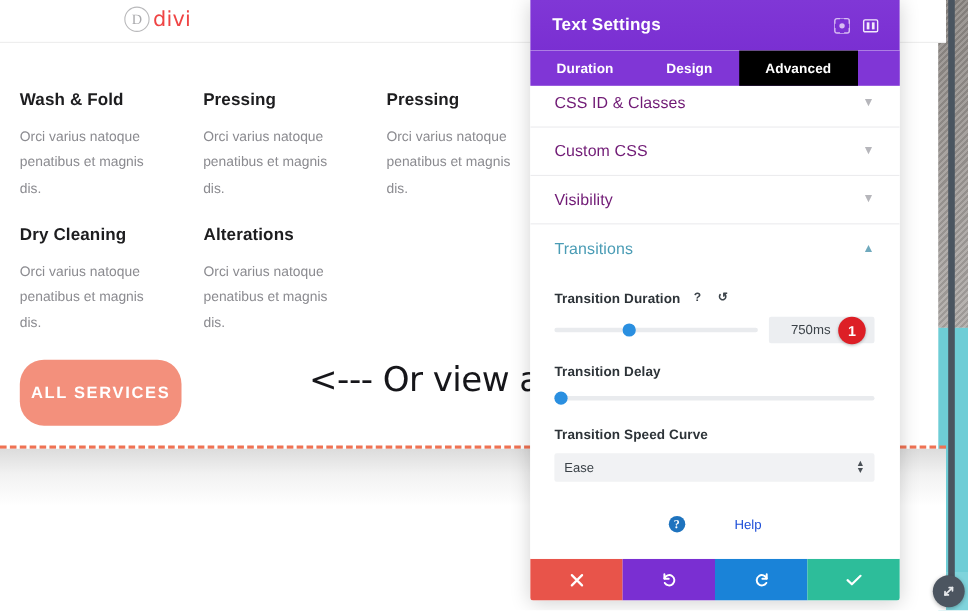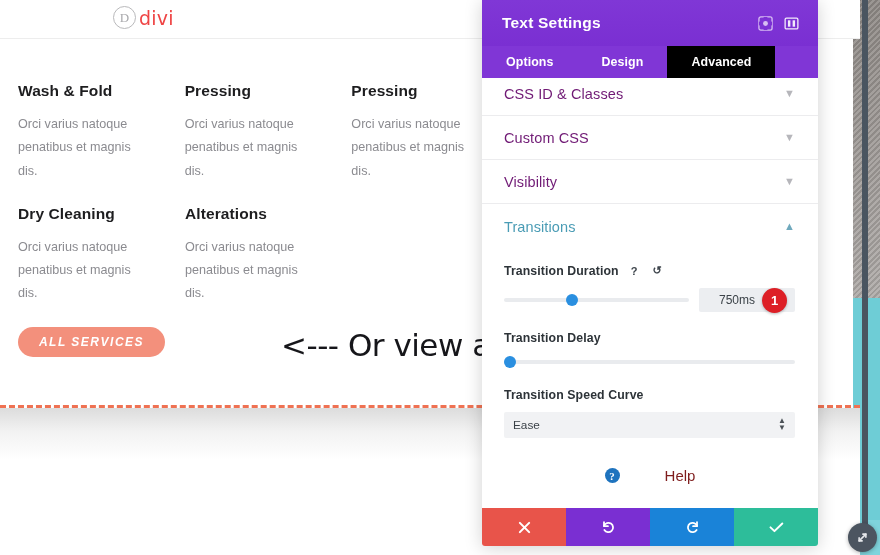--- a/index.html
+++ b/index.html
@@ -99,32 +99,31 @@
     line-height: 1.85;
     color: #8b8b90;
     width: 118px;
   }
   .svc-row.second { margin-top: 22px; }
 
   
   .cta {
     position: absolute;
     left: 18px; top: 327px;
-    width: 147px; height: 30px;
+    width: 147px; height: 60px;
     border-radius: 22px;
     background: #f3907c;
     color: #ffffff;
-    font-size: 12px;
+    font-size: 15px;
     font-weight: bold;
     letter-spacing: 1.5px;
     display: flex; align-items: center; justify-content: center;
     border: none;
     cursor: pointer;
     font-family: "Liberation Sans", sans-serif;
-    font-style: italic;
   }
 
   
   .annotation {
     position: absolute;
     left: 281px; top: 327px;
     font-size: 31px;
     color: #16161a;
     font-family: "DejaVu Sans", sans-serif;
     white-space: nowrap;
@@ -385,21 +384,21 @@
   .help-icon {
     width: 15px; height: 15px;
     border-radius: 50%;
     background: #1e73be;
     color: #ffffff;
     font-size: 11px;
     font-weight: bold;
     display: flex; align-items: center; justify-content: center;
     font-family: "Liberation Serif", serif;
   }
-  .help-text { font-size: 15px; color: #7f1d1d; padding-left: 38px; }
+  .help-text { font-size: 12px; color: #1d4ed8; padding-left: 38px; }
 
   .modal-footer {
     height: 38px;
     display: flex;
     flex: none;
   }
   .foot-btn {
     flex: 1;
     display: flex; align-items: center; justify-content: center;
     border: none;
@@ -507,21 +506,21 @@
 
     <div class="searchbar">
       <input class="search-input" type="text" placeholder="Search Options" style="">
       <button class="filter-btn">
         <span>+</span>
         <span>Filter</span>
       </button>
     </div>
 
     <div class="tabbar" style="position:absolute; left:0; top:46px; width:380px; z-index:4;">
-      <div class="tab">Options</div>
+      <div class="tab">Duration</div>
       <div class="tab">Design</div>
       <div class="tab active">Advanced</div>
     </div>
 
     <div class="modal-body">
 
       <div class="accordion">
         <span class="accordion-label">CSS ID &amp; Classes</span>
         <span class="chev">▼</span>
       </div>

